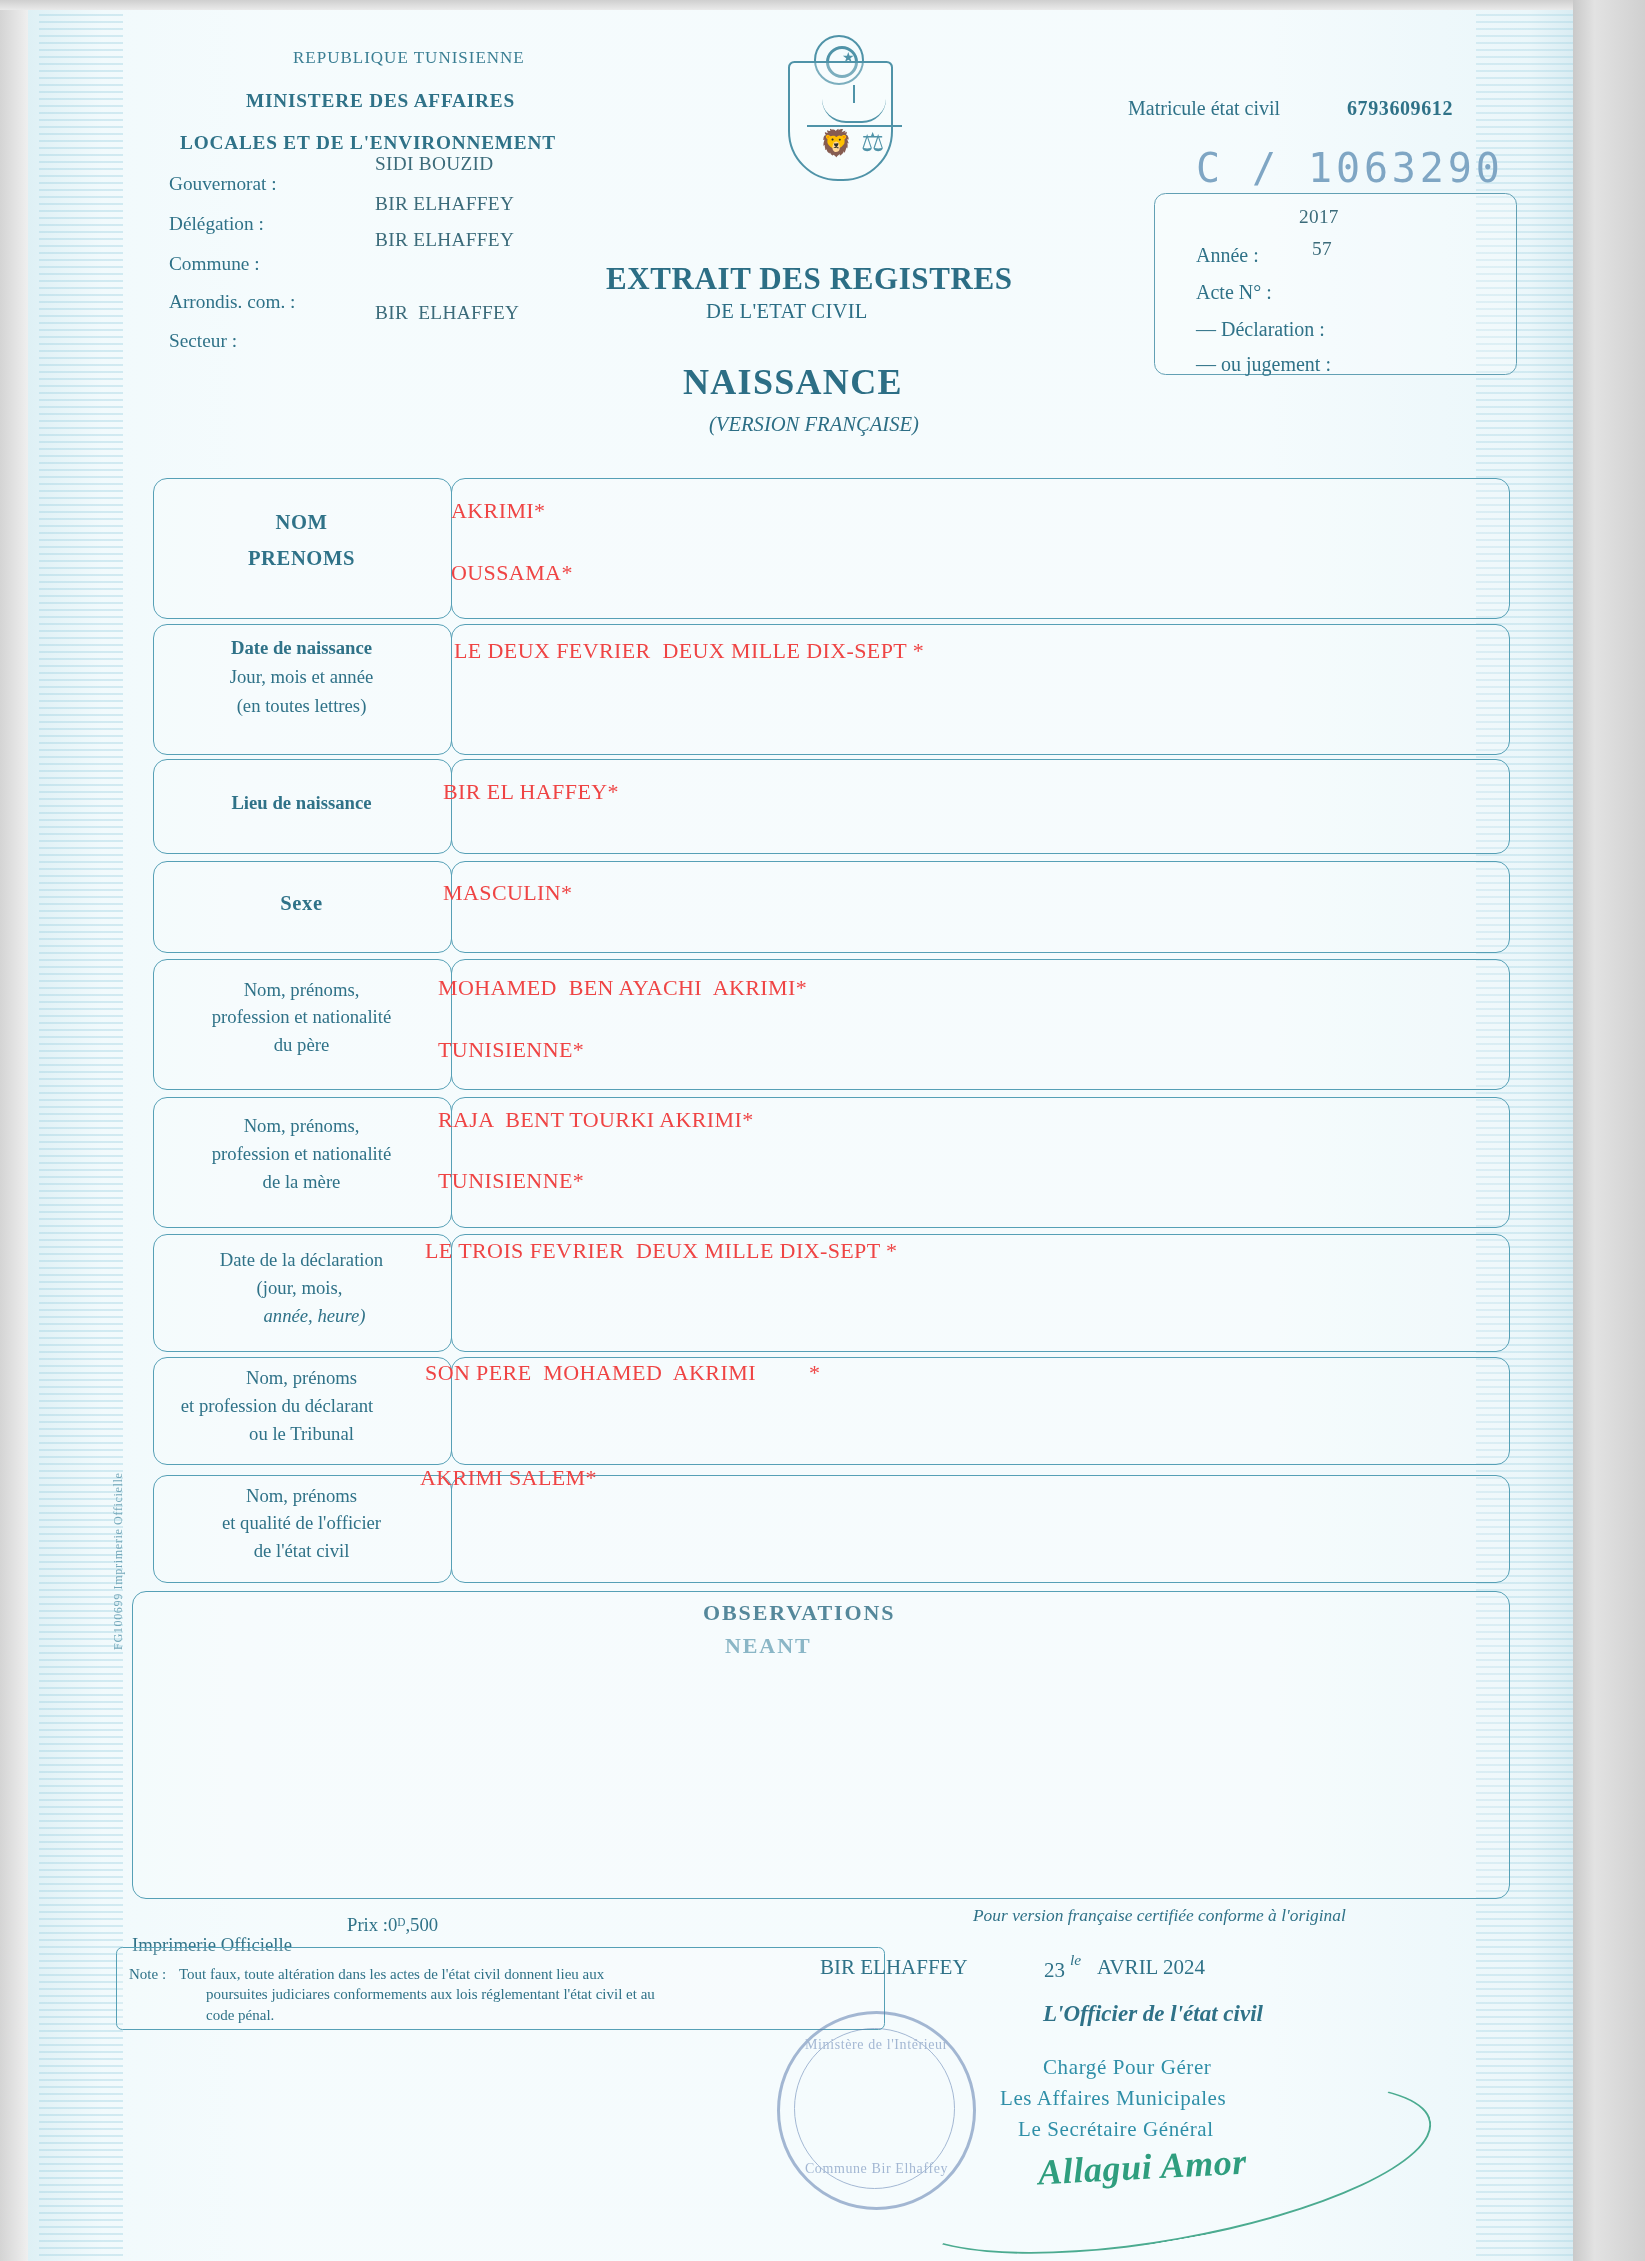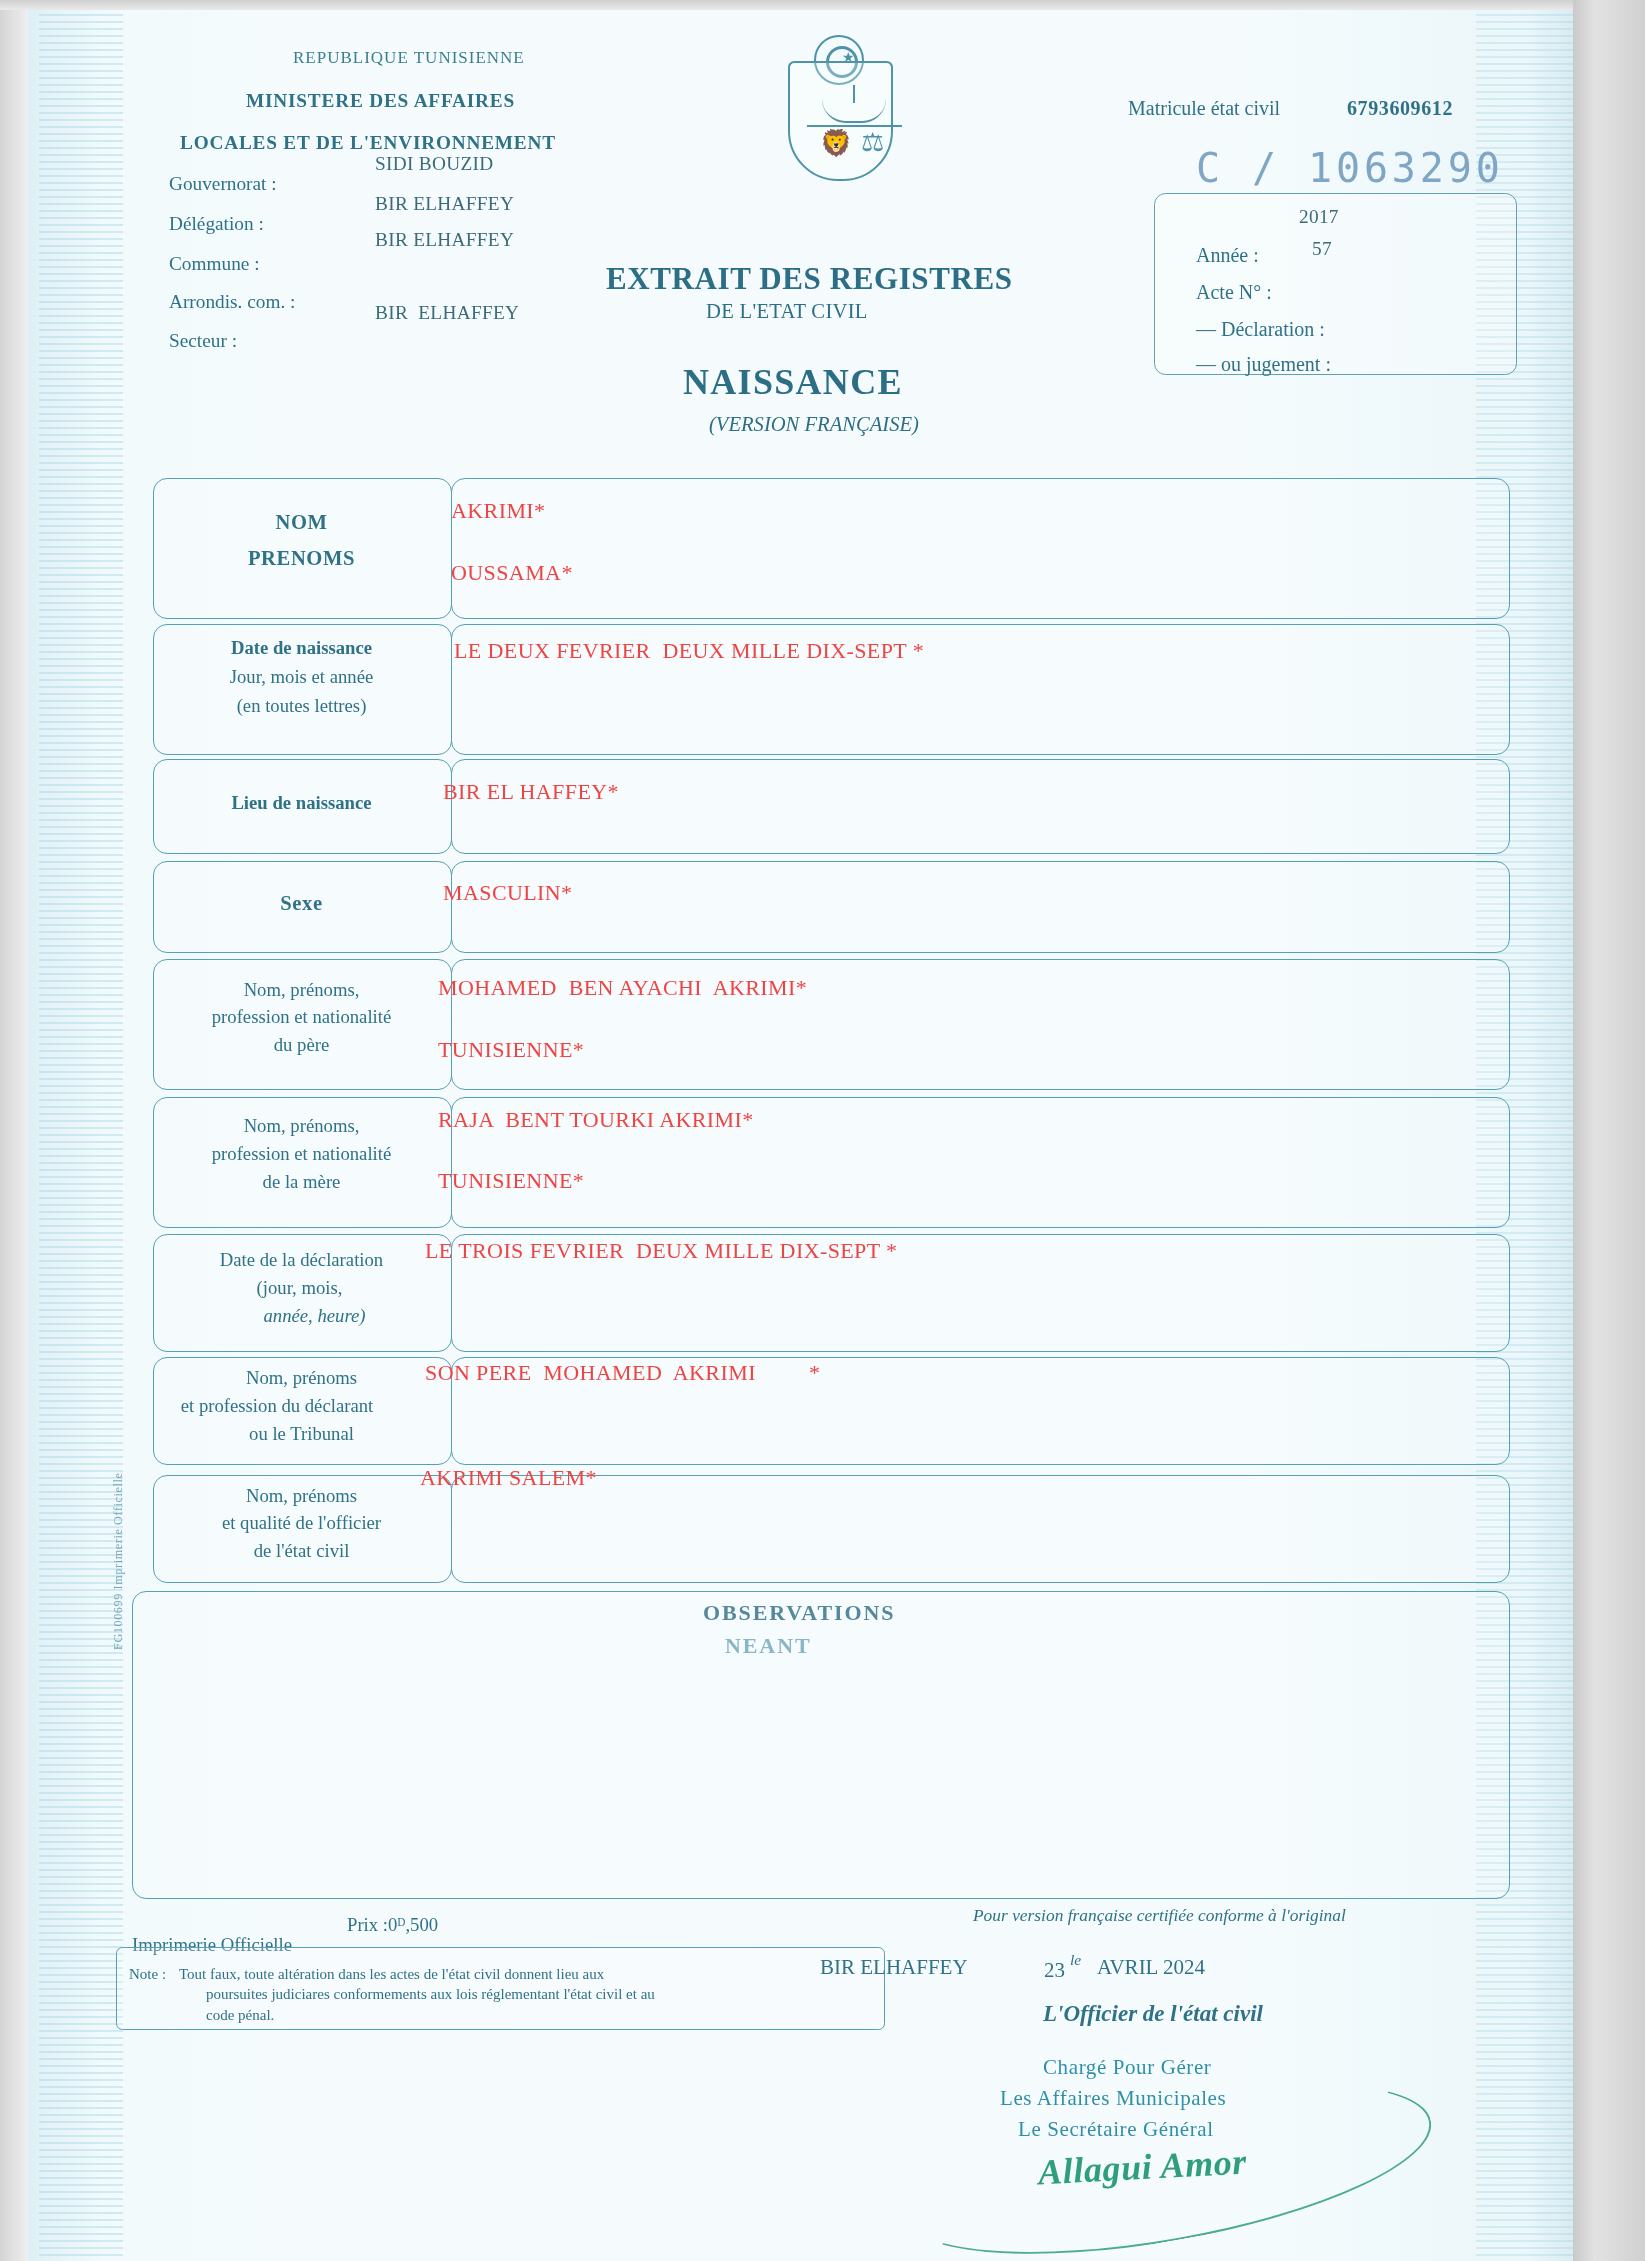--- a/index.html
+++ b/index.html
@@ -348,20 +348,25 @@
   <div class="t small-note" style="left:206px; top:1985px;">poursuites judiciares conformements aux lois réglementant l'état civil et au</div>
   <div class="t small-note" style="left:206px; top:2006px;">code pénal.</div>
 
   <div class="t footline" style="left:820px; top:1955px; font-size:21px;">BIR ELHAFFEY</div>
   <div class="t footline" style="left:1044px; top:1958px; font-size:21px;">23</div>
   <div class="t footline" style="left:1070px; top:1951px; font-size:15.5px; font-style:italic;">le</div>
   <div class="t footline" style="left:1097px; top:1955px; font-size:21px;">AVRIL 2024</div>
 
   <div class="officier" style="left:1043px; top:2001px;">L'Officier de l'état civil</div>
 
+  <div class="stamp">
+    <div class="stamp2"></div>
+    <div class="stamp-txt" style="top:23px;">Ministère de l'Intérieur</div>
+    <div class="stamp-txt" style="top:147px;">Commune Bir Elhaffey</div>
+  </div>
 
   <div class="charge" style="left:1043px; top:2055px;">Chargé Pour Gérer</div>
   <div class="charge" style="left:1000px; top:2086px;">Les Affaires Municipales</div>
   <div class="charge" style="left:1018px; top:2117px;">Le Secrétaire Général</div>
 
   <div class="sigswoosh"></div>
   <div class="sig">Allagui Amor</div>
 </div>
 
 

